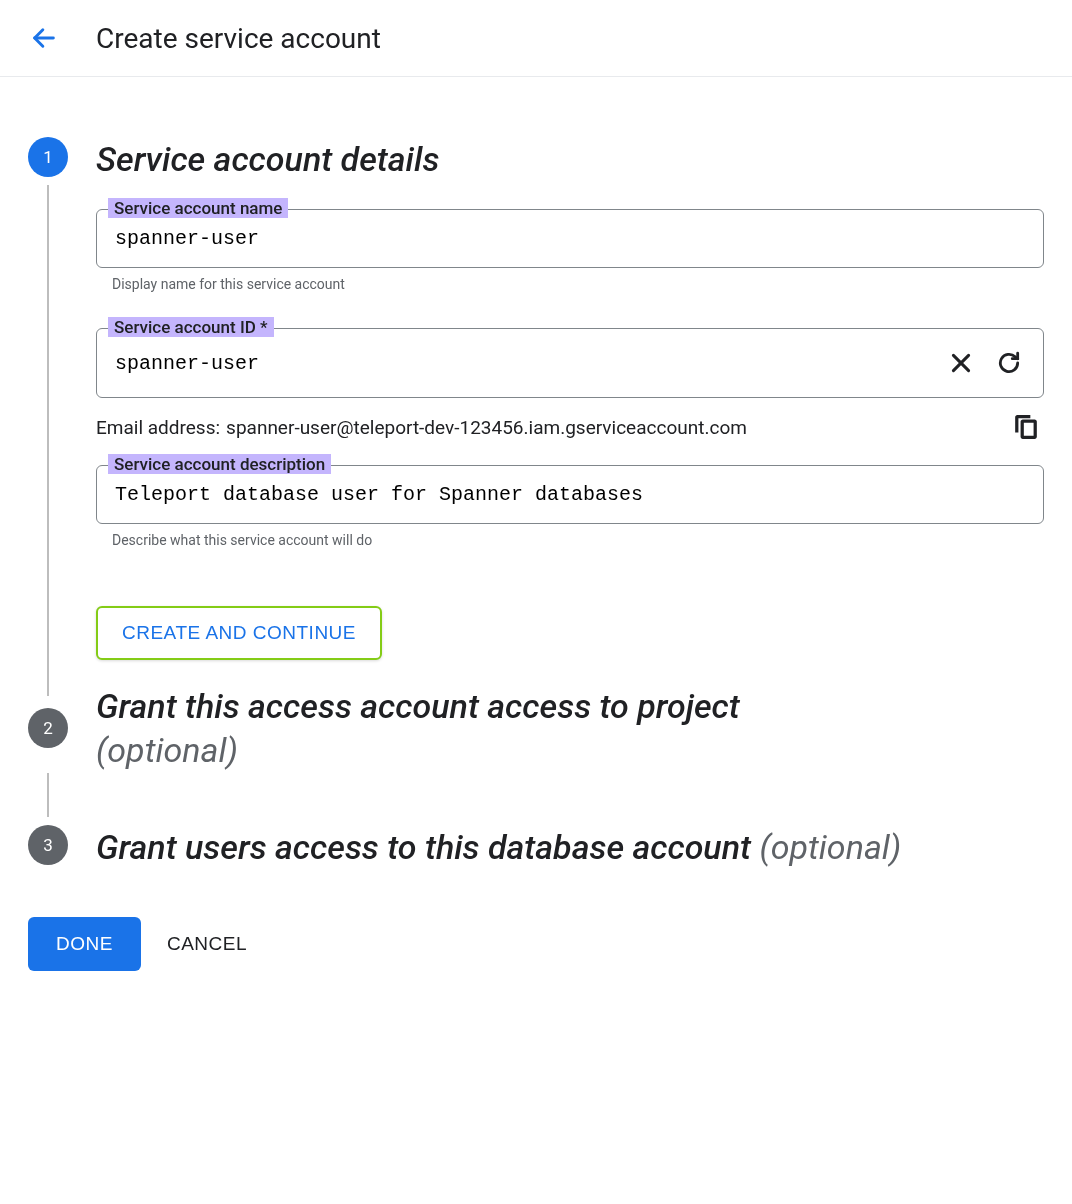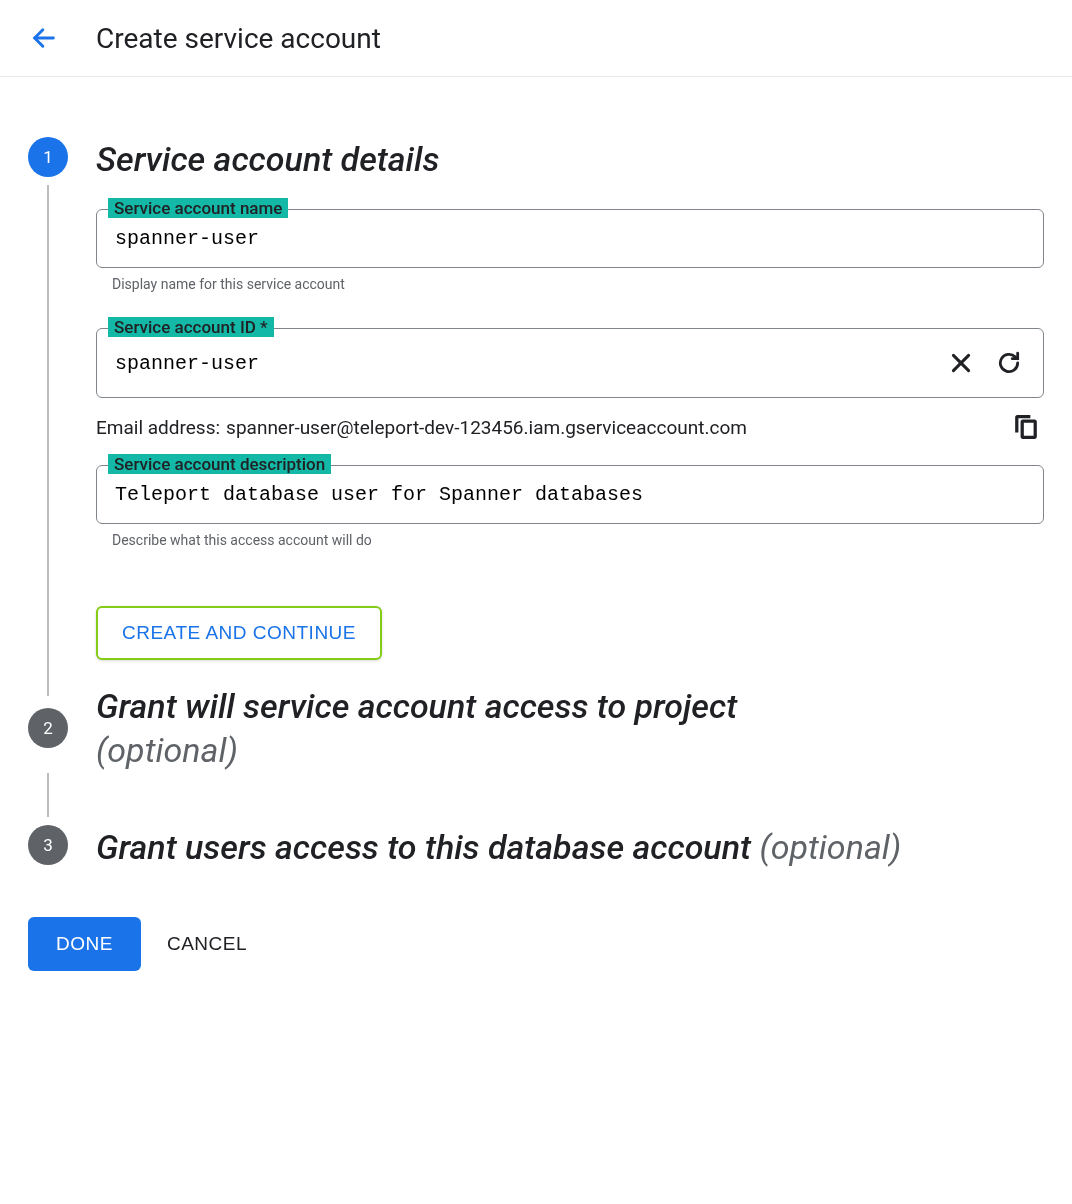--- a/index.html
+++ b/index.html
@@ -87,21 +87,21 @@
     border: 1px solid #80868b;
     border-radius: 6px;
     padding: 16px 16px;
     display: flex;
     align-items: center;
   }
   .form-field-label {
     position: absolute;
     top: -11px;
     left: 12px;
-    background: #14b8a6;
+    background: #c4b5fd;
     padding: 0 6px;
     font-size: 17px;
     font-weight: 500;
     color: #202124;
   }
   .form-field input {
     border: none;
     outline: none;
     font-size: 20px;
     width: 100%;
@@ -255,33 +255,33 @@
         </span>
       </div>
 
       
       <div class="form-field">
         <span class="form-field-label">Service account description</span>
         <div class="form-field-outline">
           <input type="text" value="Teleport database user for Spanner databases" style="">
         </div>
       </div>
-      <div class="helper-text">Describe what this access account will do</div>
+      <div class="helper-text">Describe what this service account will do</div>
 
       <button class="create-continue">CREATE AND CONTINUE</button>
     </div>
   </div>
 
   <div class="step step-compact" style="margin-top:12px;">
     <div class="step-indicator">
       <div class="step-num inactive">2</div>
     </div>
     <div class="step-body" style="margin-top:-24px;">
       <h2 class="step-title">
-        <span>Grant will service account access to project</span><br>
+        <span>Grant this access account access to project</span><br>
         <span class="optional">(optional)</span>
       </h2>
     </div>
   </div>
 
   <div class="connector"></div>
 
   <div class="step step-compact" style="margin-top:8px;">
     <div class="step-indicator">
       <div class="step-num inactive">3</div>

